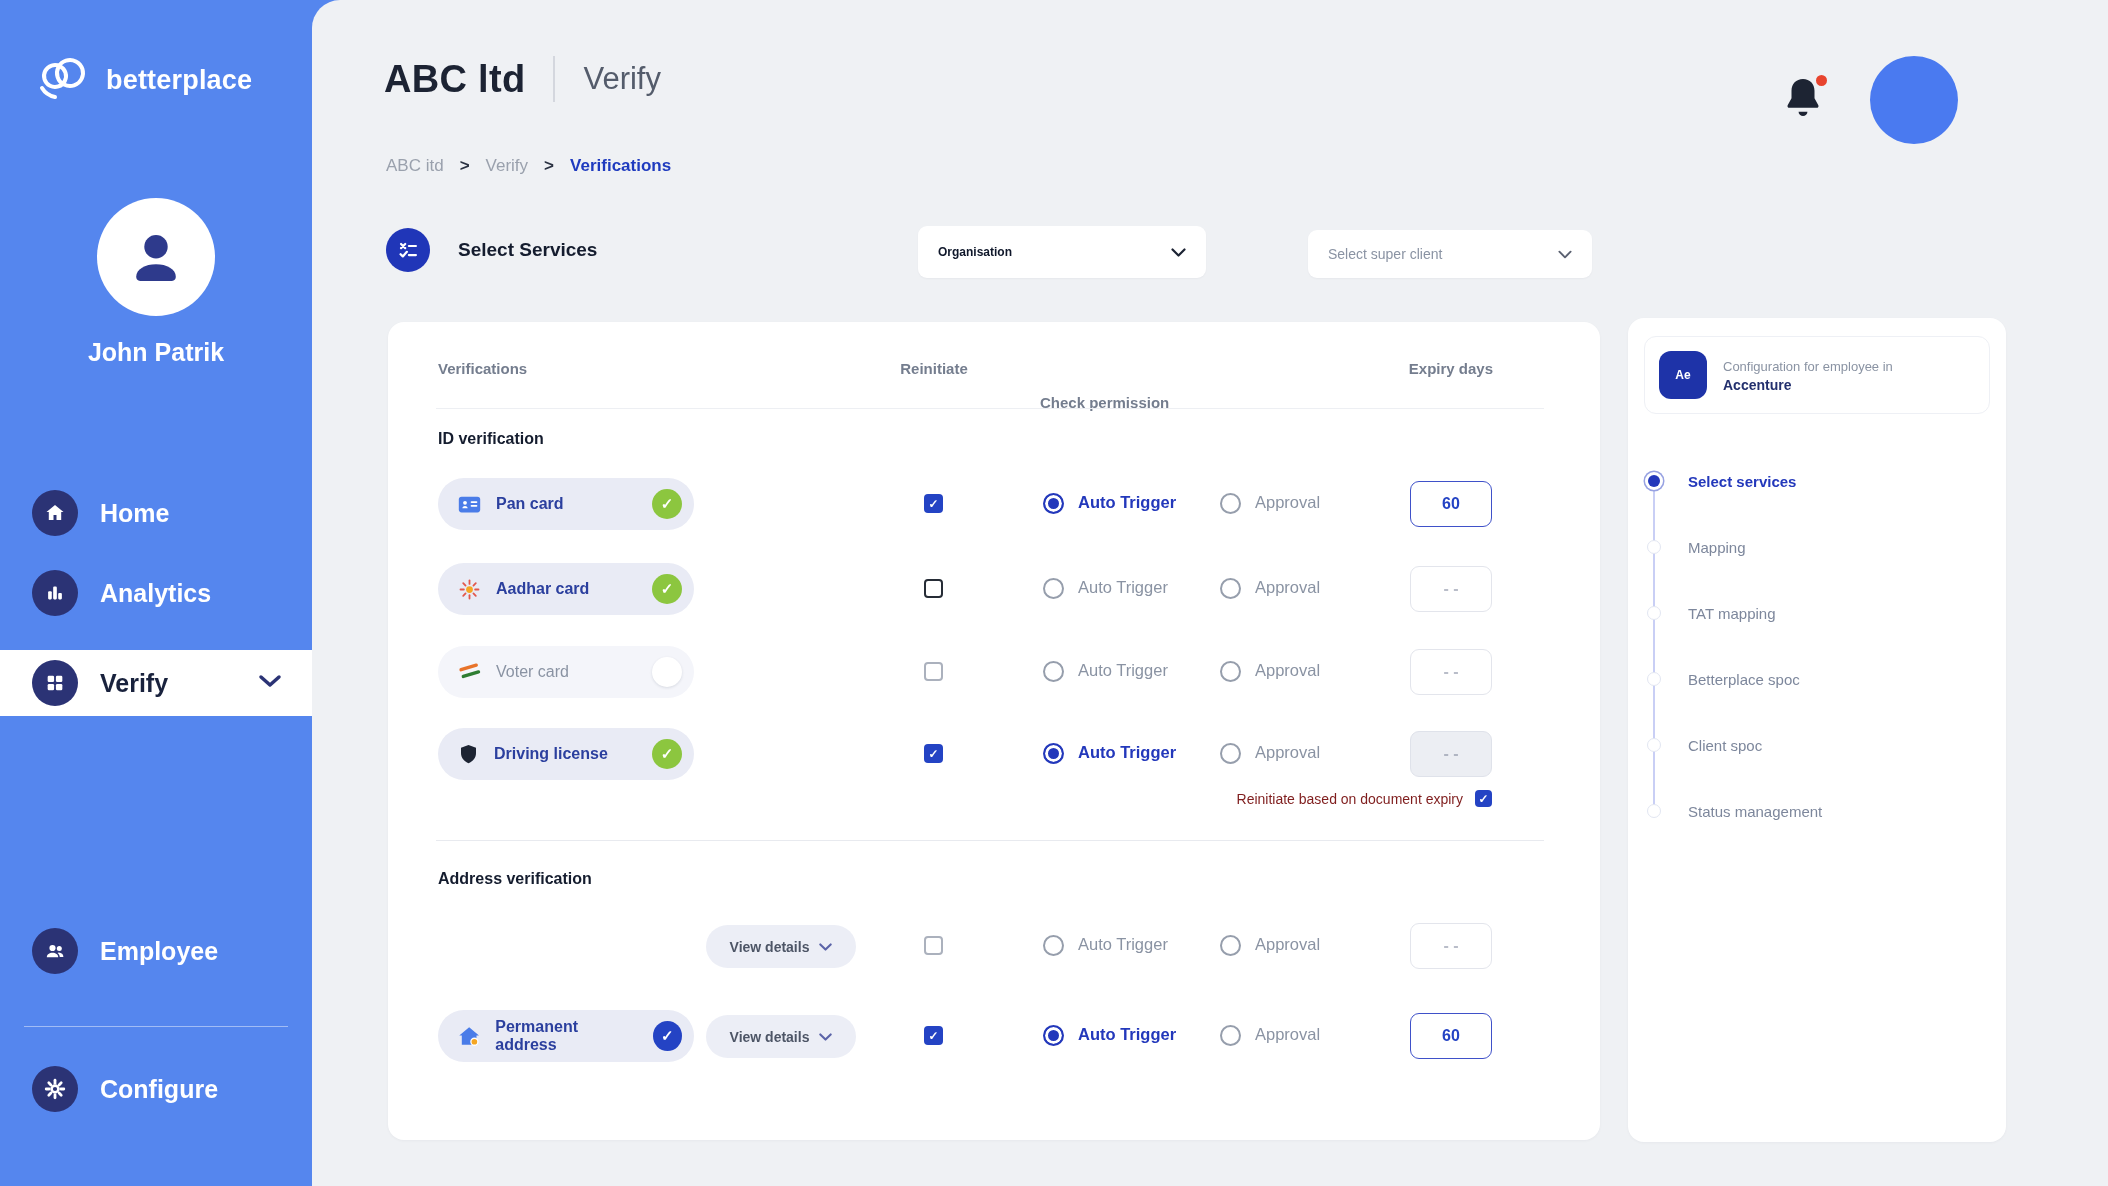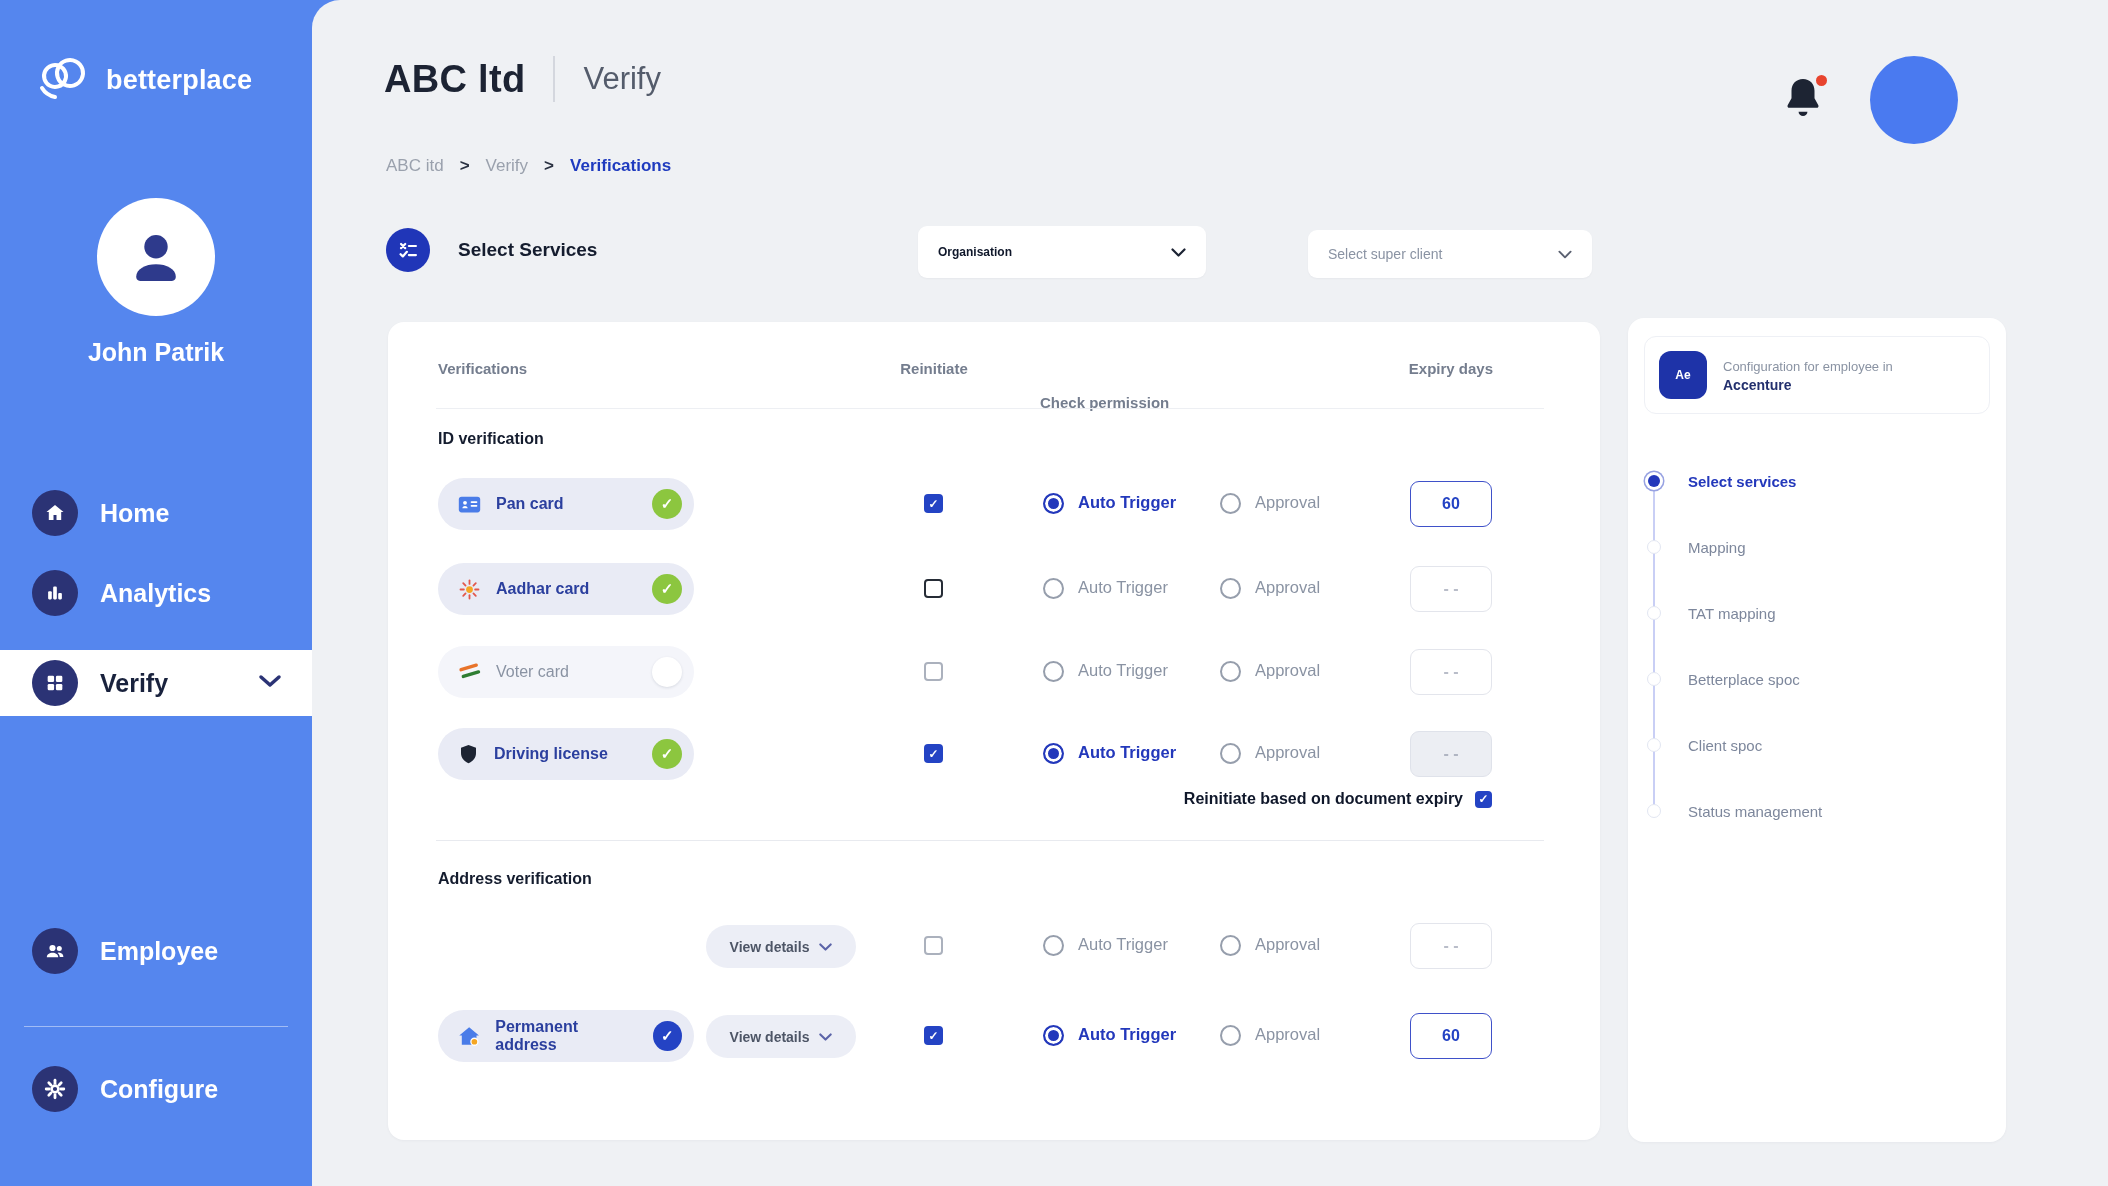--- a/index.html
+++ b/index.html
@@ -104,21 +104,21 @@
   .l-appr { left:867px; }
   .rlbl.auto-selected { color:#2338bb; font-weight:700; }
 
   .exp { position:absolute; left:1022px; top:3px; width:82px; height:46px; border-radius:9px;
     text-align:center; font-size:16px; font-weight:700; font-family:"Liberation Sans",sans-serif; outline:none; }
   .exp.active { border:1.5px solid #3f51c9; color:#2443c4; background:#fff; }
   .exp.default { border:1px solid #e3e5ec; color:#b9bdc9; background:#fff; }
   .exp.disabled { border:1px solid #dfe2ea; color:#b0b5c2; background:#eceef3; }
 
   .footnote { position:absolute; right:108px; top:468px; display:flex; align-items:center; gap:12px; }
-  .footnote span { font-size:16px; font-weight:700; color:#0f172a; }
+  .footnote span { font-size:14px; font-weight:400; color:#7f1d1d; }
   .fn-cb { position:static; width:17px; height:17px; }
   .footnote .cb { position:relative; left:0; top:0; }
 
   
   #rpanel { position:absolute; left:1628px; top:318px; width:378px; height:824px; background:#fff;
     border-radius:16px; box-shadow:0 1px 3px rgba(20,30,60,.04); }
   .rp-head { position:absolute; left:16px; top:18px; width:346px; height:78px; border:1px solid #eef0f5;
     border-radius:12px; background:#fff; display:flex; align-items:center; gap:16px; padding:0 14px; }
   .ae-badge { width:48px; height:48px; border-radius:12px; background:#1e33a8; color:#fff;
     display:flex; align-items:center; justify-content:center; font-size:12px; font-weight:700; }

